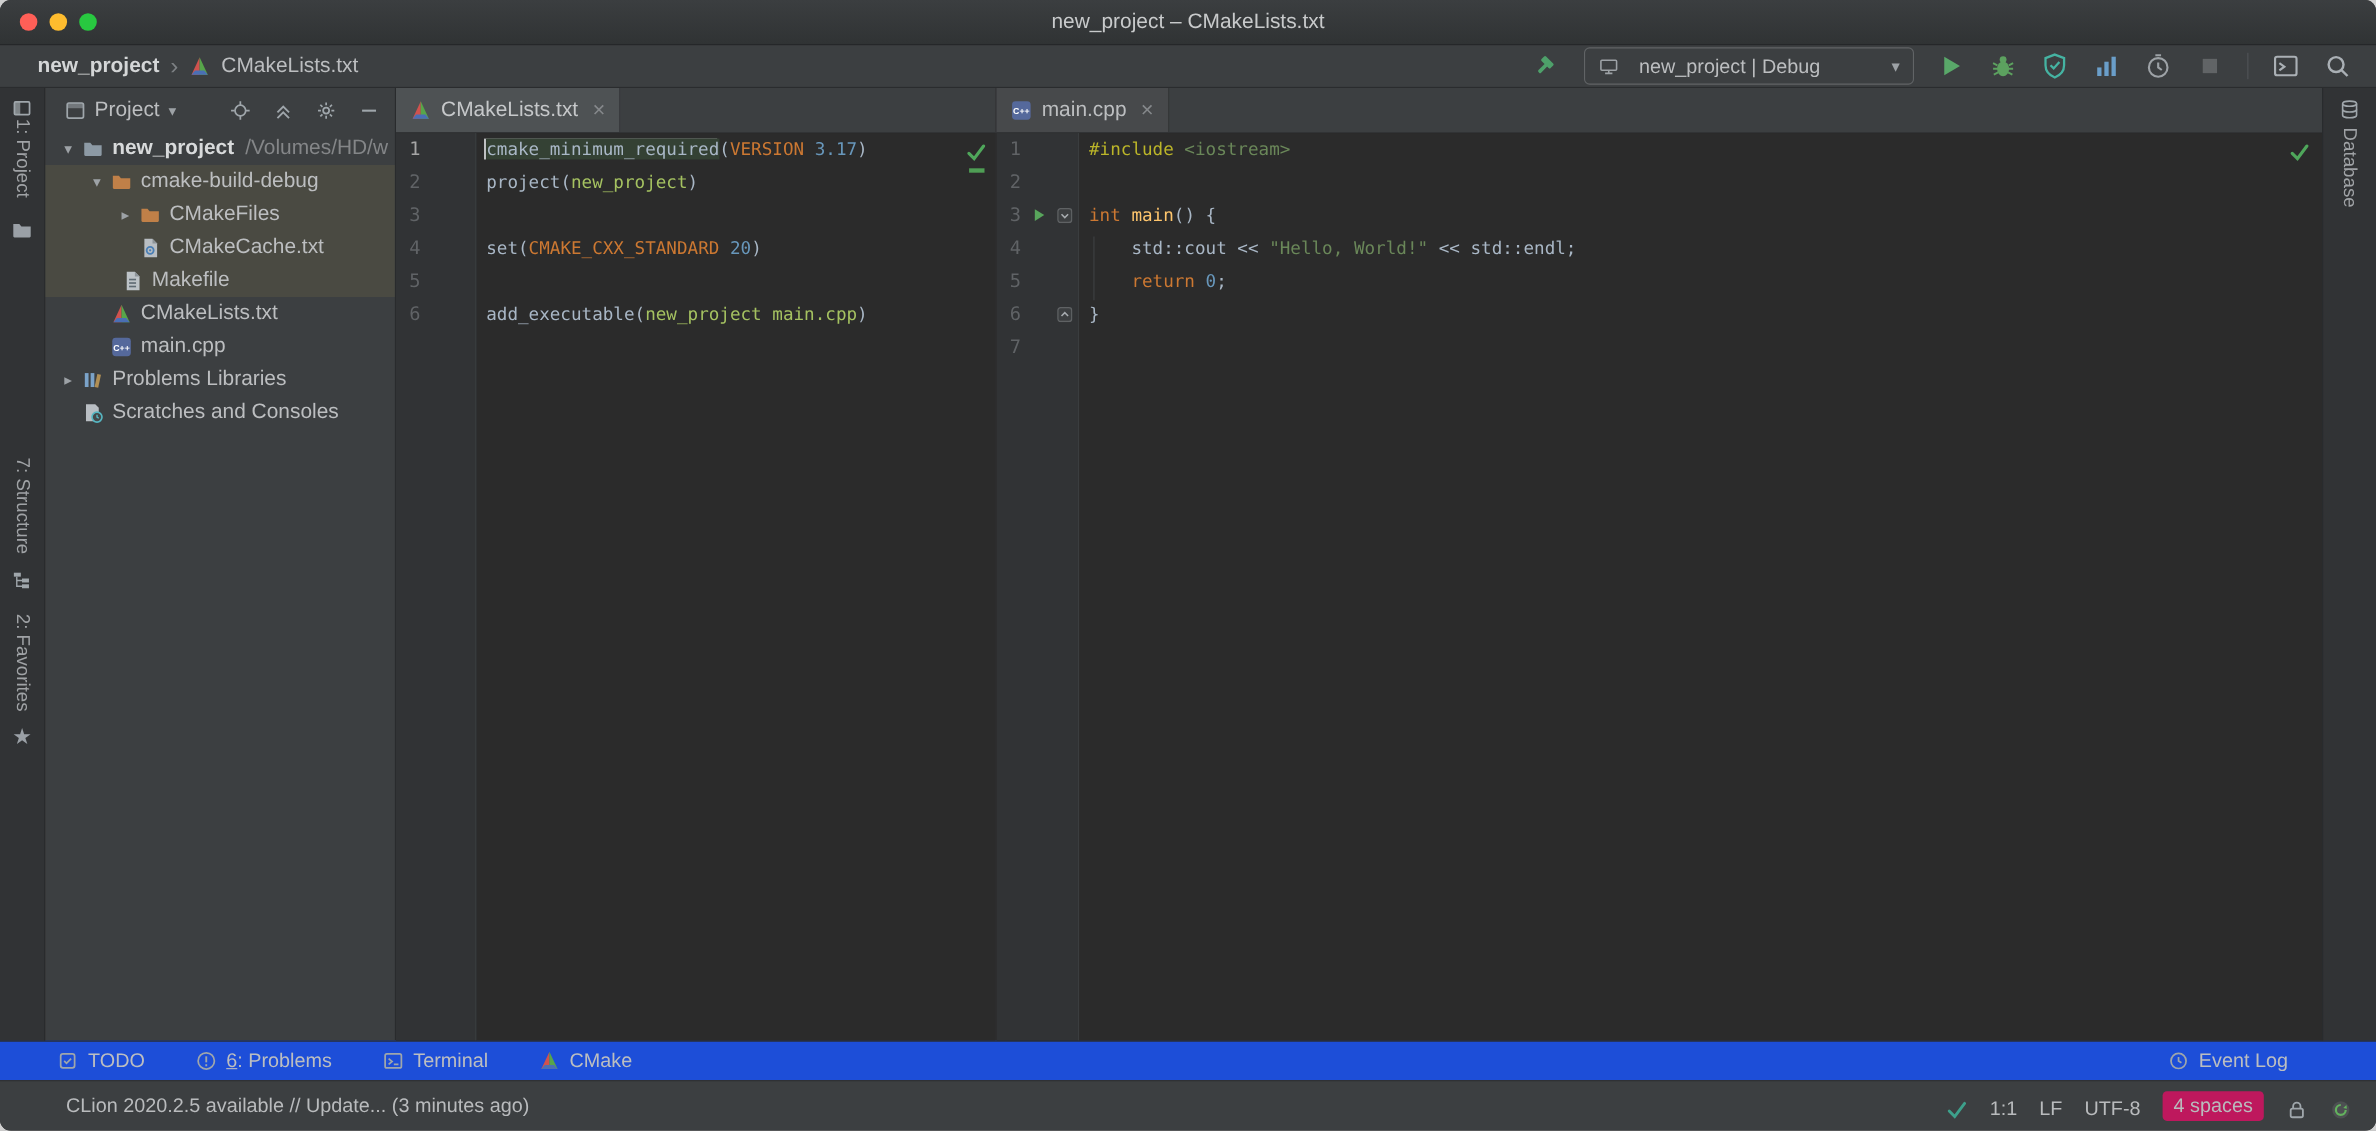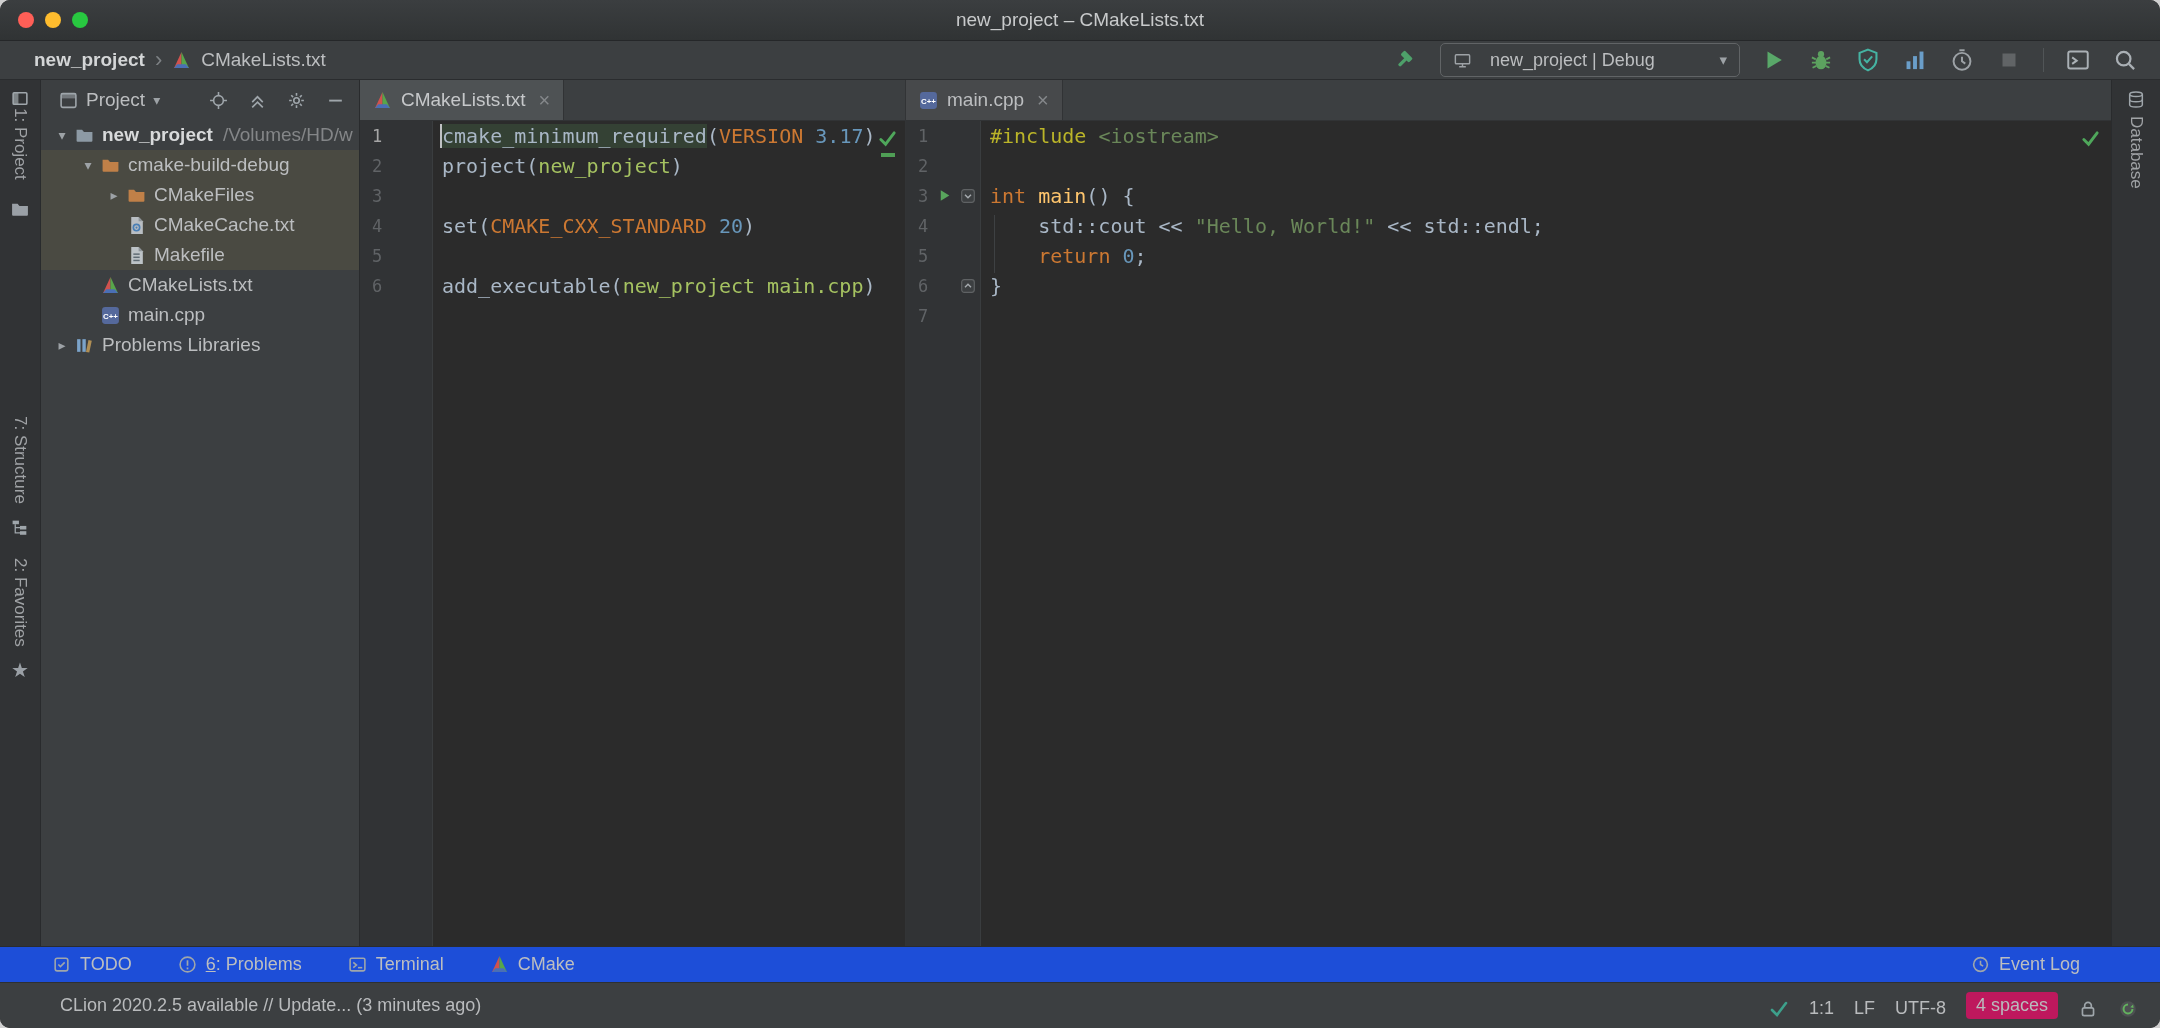--- a/index.html
+++ b/index.html
@@ -65,21 +65,21 @@
   .editor.right .tab{background:#47494b;color:#bcbec0;}
   .ebody{flex:1;display:flex;background:#2b2b2b;position:relative;overflow:hidden;}
   .gutter{flex:none;background:#313335;border-right:1px solid #3a3d3f;position:relative;font-family:"DejaVu Sans Mono","Liberation Mono",monospace;font-size:17px;color:#606366;box-sizing:border-box;}
   .editor.left .gutter{width:73px;}
   .editor.right .gutter{width:75px;}
   .gln{height:30px;line-height:30px;padding-left:12px;}
   .gln.act{color:#a6a6a6;}
   .runmark{position:absolute;left:31px;width:15px;height:15px;display:flex;}
   .foldmark{position:absolute;left:55px;width:14px;height:14px;display:flex;}
   .runmark svg,.foldmark svg{width:100%;height:100%;}
-  .codecol{flex:1;padding-left:9px;font-family:"DejaVu Sans Mono","Liberation Mono",monospace;font-size:20px;color:#a9b7c6;min-width:0;}
+  .codecol{flex:1;padding-left:9px;font-family:"DejaVu Sans Mono","Liberation Mono",monospace;font-size:16px;color:#a9b7c6;min-width:0;}
   .cl{height:30px;line-height:30px;white-space:pre;}
   .tk-p{color:#a9b7c6;}
   .tk-kw{color:#cc7832;}
   .tk-num{color:#6897bb;}
   .tk-str{color:#6a8759;}
   .tk-arg{color:#a5c261;}
   .tk-macro{color:#bbb529;}
   .tk-fn{color:#ffc66d;}
   .tk-hl{color:#a9b7c6;background:#344134;box-shadow:-2px 0 0 #bfc1c3;}
   .inspect{position:absolute;top:7px;width:21px;height:21px;display:flex;}
@@ -301,21 +301,21 @@
             <span class="ticon">
               <svg viewBox="0 0 18 18">
                 <path d="M4 1h7l4 4v12H4z" fill="#b9bec3"></path>
                 <path d="M11 1l4 4h-4z" fill="#8d9499"></path>
                 <circle cx="9" cy="11" r="3" fill="none" stroke="#4a7fb5" stroke-width="1.6"></circle>
                 <circle cx="9" cy="11" r="1" fill="#4a7fb5"></circle>
               </svg>
             </span>
             <span class="tlabel">CMakeCache.txt</span>
           </div>
-          <div class="trow hl" style="padding-left: 60px;">
+          <div class="trow hl" style="padding-left: 44px;">
             <span class="chev"></span>
             <span class="ticon">
               <svg viewBox="0 0 18 18">
                 <path d="M4 1h7l4 4v12H4z" fill="#bdc3c7"></path>
                 <path d="M11 1l4 4h-4z" fill="#8d9499"></path>
                 <rect x="6" y="7" width="6" height="1.4" fill="#5f6b73"></rect>
                 <rect x="6" y="10" width="6" height="1.4" fill="#5f6b73"></rect>
                 <rect x="6" y="13" width="6" height="1.4" fill="#5f6b73"></rect>
               </svg>
             </span>
@@ -345,20 +345,31 @@
           <div class="trow" style="padding-left: 8px;">
             <span class="chev">▸</span>
             <span class="ticon">
               <svg viewBox="0 0 18 18">
                 <rect x="2" y="3" width="3.2" height="12" fill="#7ba3c9"></rect>
                 <rect x="7" y="3" width="3.2" height="12" fill="#7ba3c9"></rect>
                 <rect x="11.5" y="4" width="3.2" height="11.5" fill="#b08f55" transform="rotate(12 13 10)"></rect>
               </svg>
             </span>
             <span class="tlabel">Problems Libraries</span>
+          </div>
+          <div class="trow" style="padding-left: 8px;">
+            <span class="chev"></span>
+            <span class="ticon">
+              <svg viewBox="0 0 18 18">
+                <path d="M3 1.5h8l3 3V16H3z" fill="#b9bec3"></path>
+                <circle cx="12.5" cy="12.5" r="4.3" fill="#45484a" stroke="#56b6c2" stroke-width="1.4"></circle>
+                <path d="M12.5 10.5v2l1.5 1" stroke="#56b6c2" stroke-width="1.2" fill="none"></path>
+              </svg>
+            </span>
+            <span class="tlabel">Scratches and Consoles</span>
           </div>
         </div>
     </div>
 
     <div class="editors">
 
       <div class="editor left">
         <div class="tabbar">
           <div class="tab">
             <span class="ticon">

